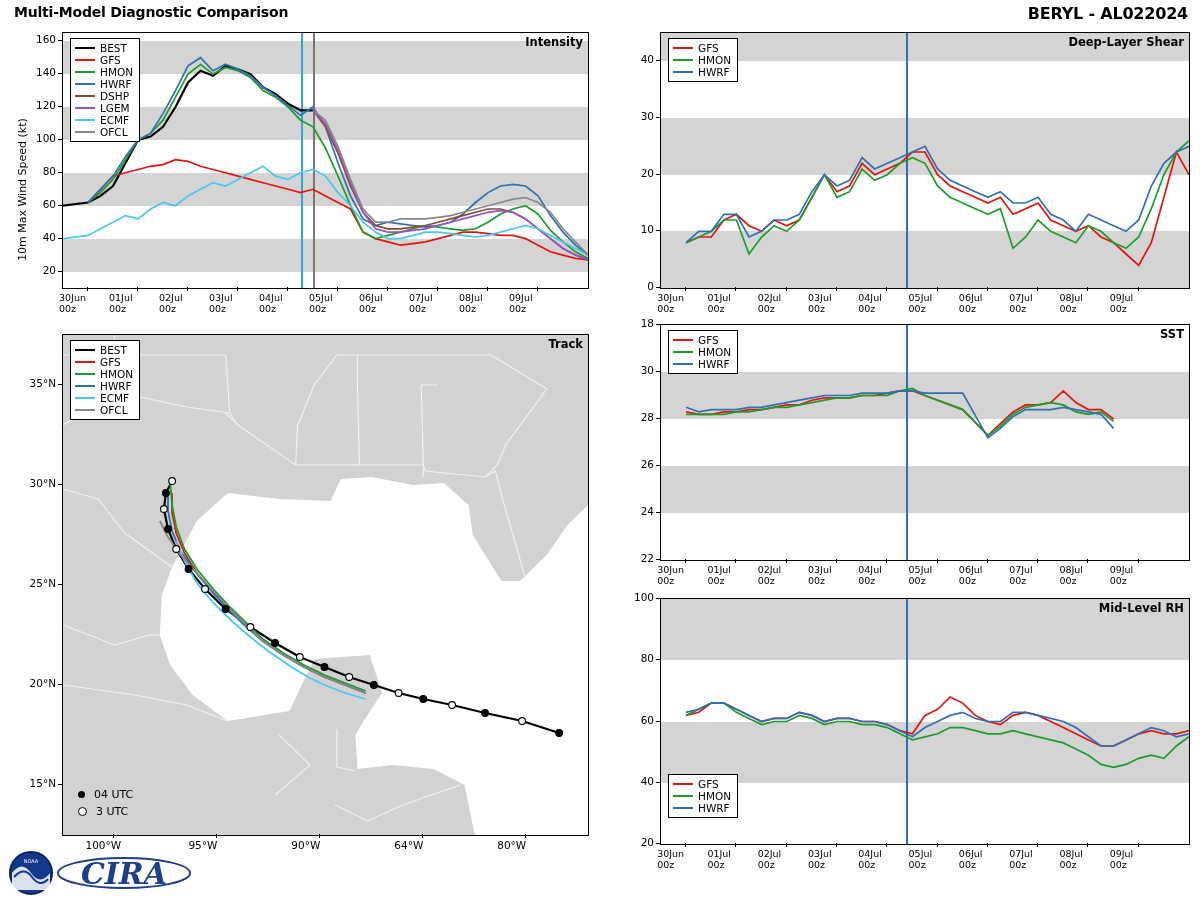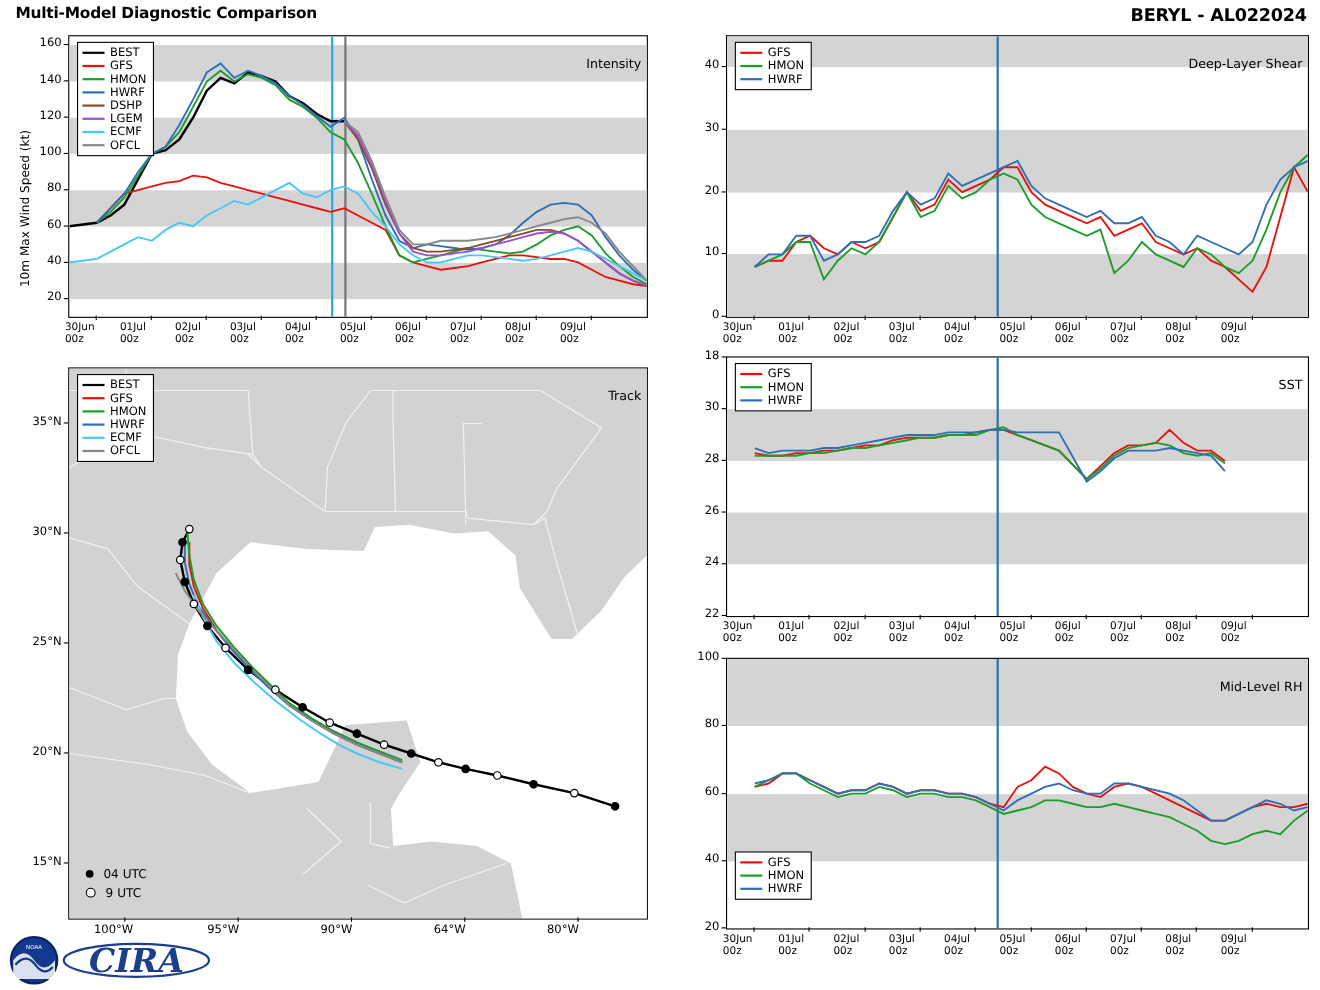--- a/index.html
+++ b/index.html
@@ -14,21 +14,21 @@
   }
   .title-right{
     position:absolute;right:12px;top:4px;font-size:16px;font-weight:bold;
     font-family:"DejaVu Sans", sans-serif;letter-spacing:-0.2px;
   }
   .panel{position:absolute;box-sizing:border-box;}
   .plotbox{position:absolute;border:1px solid #000;background:#fff;overflow:hidden;}
   .band{position:absolute;left:0;right:0;background:#d4d4d4;}
   .vline{position:absolute;top:0;bottom:0;width:2px;}
   .corner-label{
-    position:absolute;right:5px;top:18px;font-size:11.5px;font-weight:normal;
+    position:absolute;right:5px;top:2px;font-size:11.5px;font-weight:bold;
     background:transparent;z-index:12;
   }
   .ylabel{
     position:absolute;transform-origin:0 0;transform:rotate(-90deg);
     font-size:11px;white-space:nowrap;
   }
   .ytick{position:absolute;font-size:10.5px;text-align:right;}
   .xtick{position:absolute;font-size:9.5px;text-align:left;line-height:11px;}
   .tickmark{position:absolute;background:#000;}
   .legend{
@@ -251,21 +251,21 @@
         <span class="legend-label">OFCL</span>
       </div>
     </div>
   <div class="dot-legend" style="left:74px;top:460px;">
     <div style="display:flex;align-items:center;height:17px;">
       <span style="display:inline-block;width:7px;height:7px;border-radius:50%;background:#000;margin:0 9px 0 4px;"></span>
       <span>04 UTC</span>
     </div>
     <div style="display:flex;align-items:center;height:17px;">
       <span style="display:inline-block;width:7px;height:7px;border-radius:50%;background:#fff;border:1px solid #000;margin:0 9px 0 4px;"></span>
-      <span>9 UTC</span>
+      <span>3 UTC</span>
     </div>
   </div>
 <div class="ytick" style="left:16px;top:451px;width:40px;">15°N</div>
     <div class="tickmark" style="left:58px;top:458px;width:4px;height:1px;"></div>
     <div class="ytick" style="left:16px;top:351px;width:40px;">20°N</div>
     <div class="tickmark" style="left:58px;top:358px;width:4px;height:1px;"></div>
     <div class="ytick" style="left:16px;top:251px;width:40px;">25°N</div>
     <div class="tickmark" style="left:58px;top:258px;width:4px;height:1px;"></div>
     <div class="ytick" style="left:16px;top:151px;width:40px;">30°N</div>
     <div class="tickmark" style="left:58px;top:158px;width:4px;height:1px;"></div>

